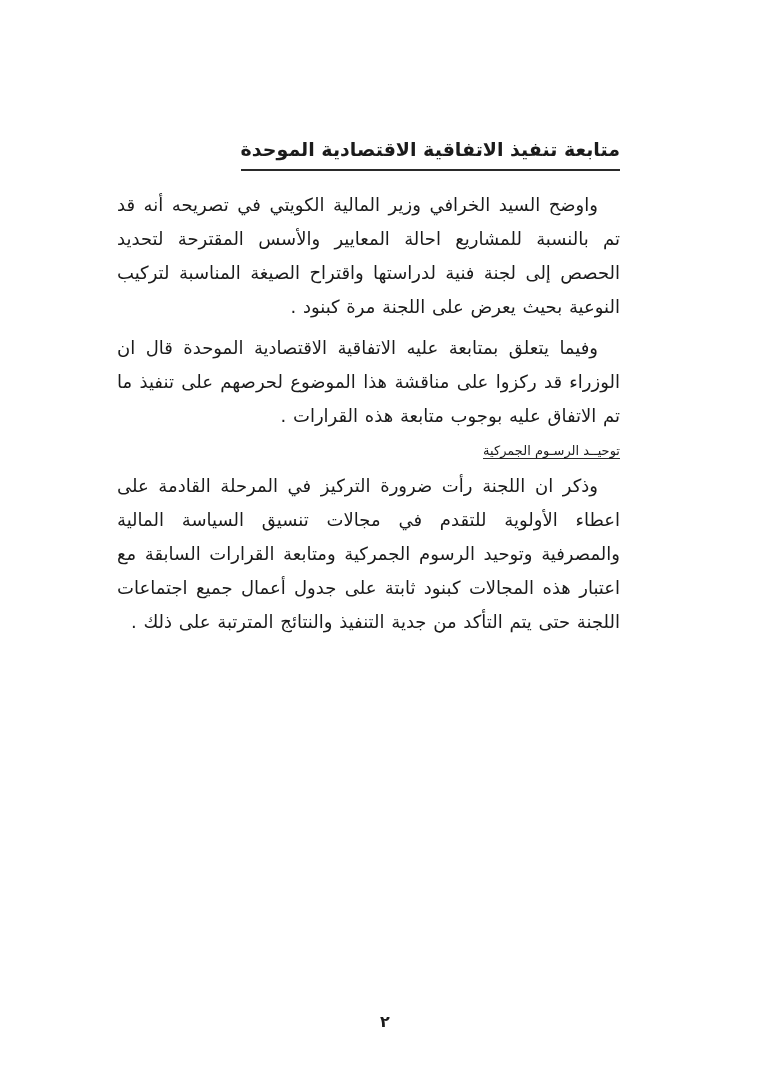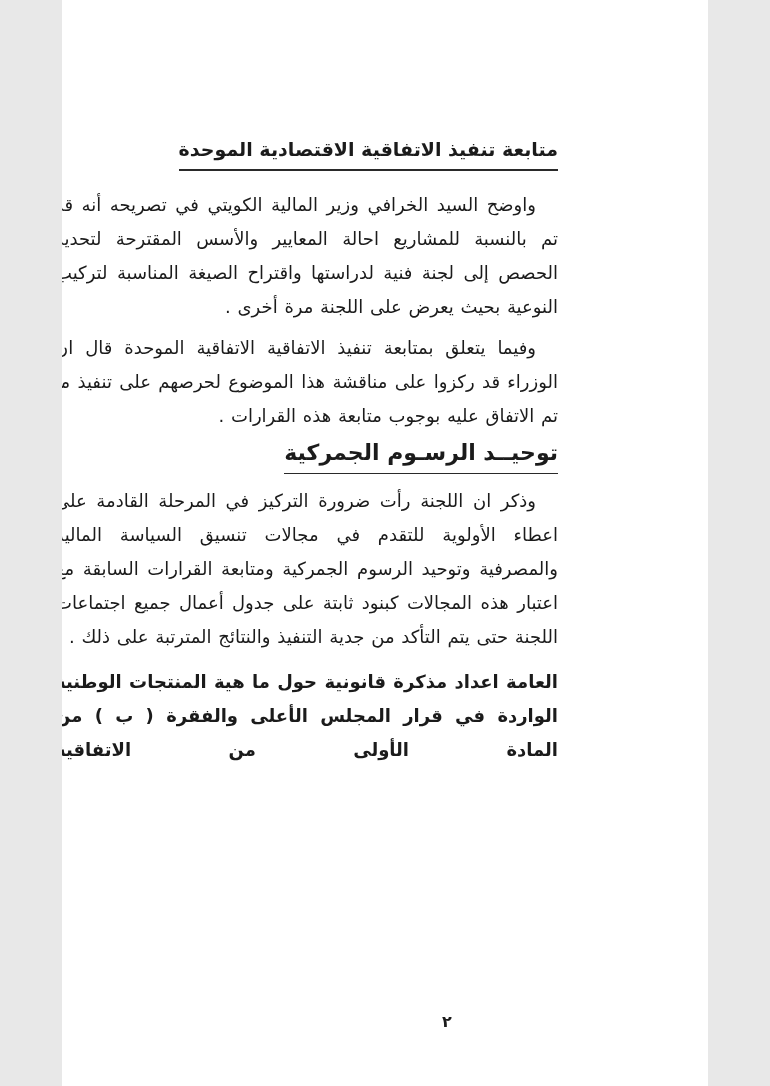--- a/index.html
+++ b/index.html
@@ -1,21 +1,21 @@
 <!DOCTYPE html>
 <html lang="ar"><head>
 <meta charset="utf-8">
 <style>
   * { margin: 0; padding: 0; box-sizing: border-box; }
   html, body { background: #e8e8e8; }
   body { font-family: "DejaVu Sans", sans-serif; }
 
   .page {
     position: relative;
-    width: 646px;
+    width: 770px;
     height: 1086px;
     margin: 0 auto;
     background: #ffffff;
     color: #1b1b1b;
     overflow: hidden;
   }
 
   .column {
     position: absolute;
     top: 138px;
@@ -58,23 +58,22 @@
     letter-spacing: 0.1px;
   }
 
   .section-heading-wrap {
     text-align: right;
     margin-top: 4px;
     margin-bottom: 10px;
   }
   .section-heading {
     display: inline-block;
-    font-size: 22px;
-    font-weight: bold;
-    padding-bottom: 7px;
+    font-size: 13px;
+    font-weight: normal;
     border-bottom: 1.5px solid #2a2a2a;
     line-height: 1.2;
   }
 
   .page-number {
     position: absolute;
     top: 1012px;
     left: 0;
     width: 770px;
     text-align: center;
@@ -87,32 +86,31 @@
 <body>
 
 <div class="page">
 
   <div class="column">
 
     <div class="doc-header">
       <span class="title">متابعة تنفيذ الاتفاقية الاقتصادية الموحدة</span>
     </div>
 
-    <p class="para">واوضح السيد الخرافي وزير المالية الكويتي في تصريحه أنه قد تم بالنسبة للمشاريع احالة المعايير والأسس المقترحة لتحديد الحصص إلى لجنة فنية لدراستها واقتراح الصيغة المناسبة لتركيب النوعية بحيث يعرض على اللجنة مرة أخرى .</p>
+    <p class="para">واوضح السيد الخرافي وزير المالية الكويتي في تصريحه أنه قد تم بالنسبة للمشاريع احالة المعايير والأسس المقترحة لتحديد الحصص إلى لجنة فنية لدراستها واقتراح الصيغة المناسبة لتركيب النوعية بحيث يعرض على اللجنة مرة كبنود .</p>
 
-    <p class="para">وفيما يتعلق بمتابعة تنفيذ الاتفاقية الاتفاقية الموحدة قال ان الوزراء قد ركزوا على مناقشة هذا الموضوع لحرصهم على تنفيذ ما تم الاتفاق عليه بوجوب متابعة هذه القرارات .</p>
+    <p class="para">وفيما يتعلق بمتابعة عليه الاتفاقية الاقتصادية الموحدة قال ان الوزراء قد ركزوا على مناقشة هذا الموضوع لحرصهم على تنفيذ ما تم الاتفاق عليه بوجوب متابعة هذه القرارات .</p>
 
     <div class="section-heading-wrap">
       <span class="section-heading">توحيــد الرسـوم الجمركية</span>
     </div>
 
     <p class="para">وذكر ان اللجنة رأت ضرورة التركيز في المرحلة القادمة على اعطاء الأولوية للتقدم في مجالات تنسيق السياسة المالية والمصرفية وتوحيد الرسوم الجمركية ومتابعة القرارات السابقة مع اعتبار هذه المجالات كبنود ثابتة على جدول أعمال جميع اجتماعات اللجنة حتى يتم التأكد من جدية التنفيذ والنتائج المترتبة على ذلك .</p>
 
 
-    <p class="para bold-cont">العامة اعداد مذكرة قانونية حول ما هية المنتجات الوطنية الواردة في قرار المجلس الأعلى والفقرة ( ب ) من المادة الأولى من الاتفاقية</p>
 
 
 
   </div>
 
   <div class="page-number">٢</div>
 
 </div>
 
 </body></html>

